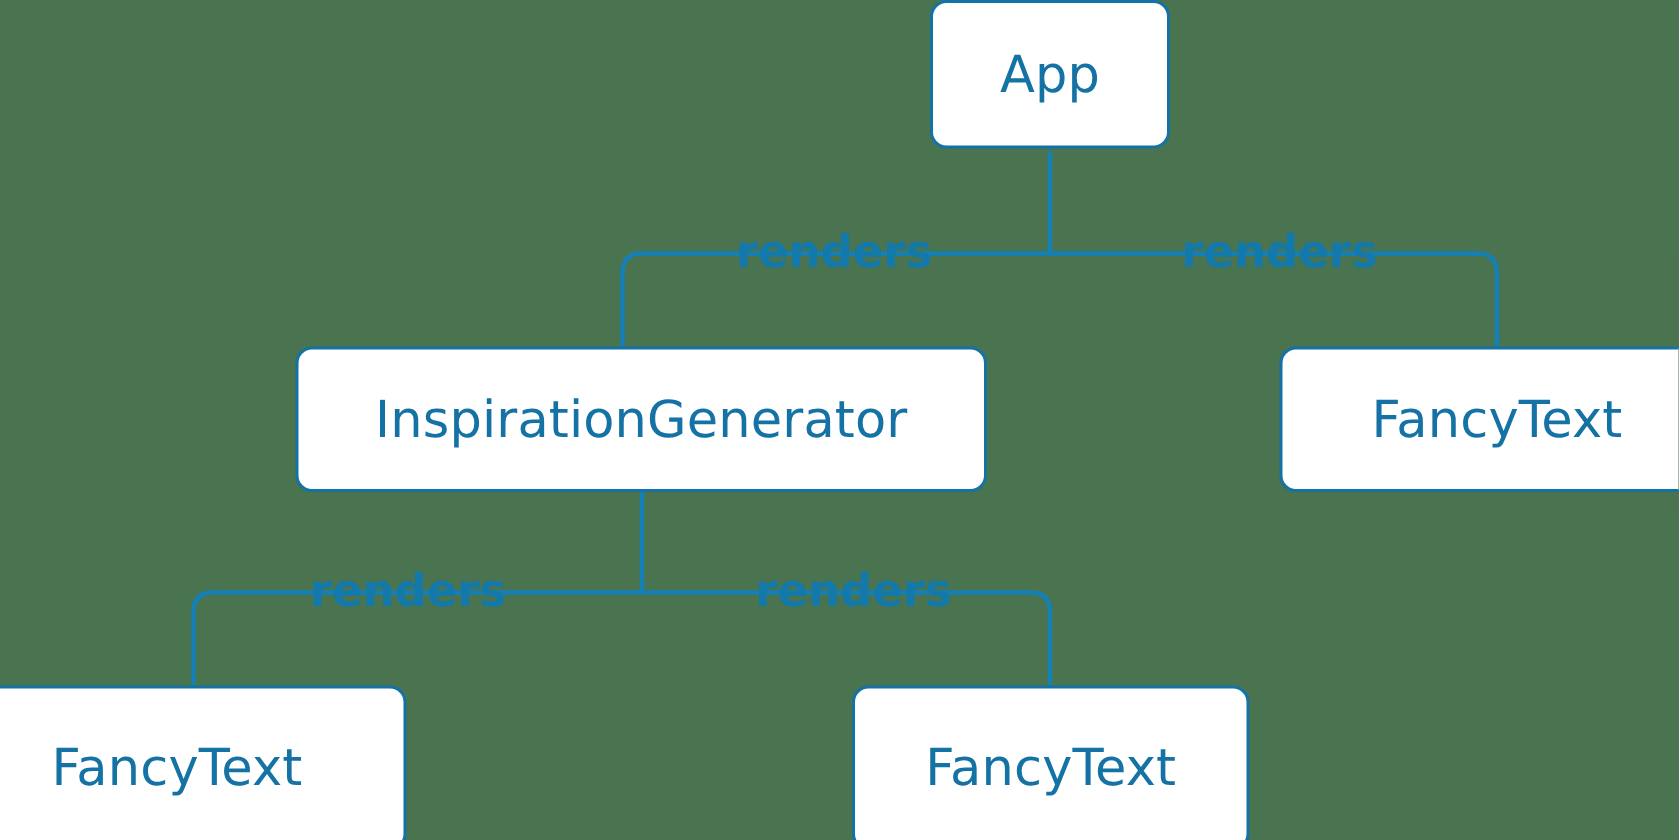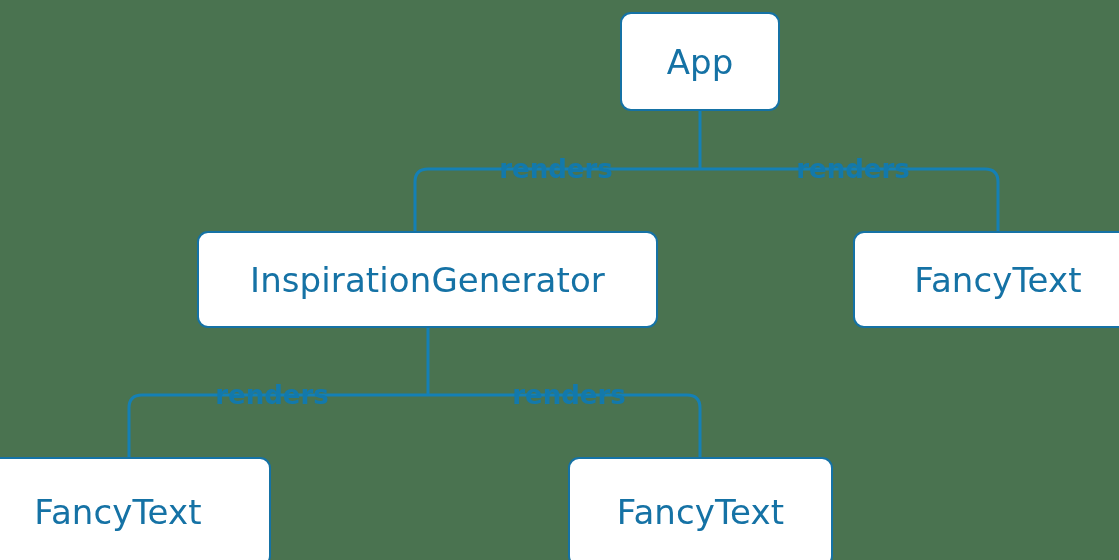--- a/index.html
+++ b/index.html
@@ -40,30 +40,30 @@
   .node-label {
     color: #1572a5;
     font-size: 34px;
     line-height: 1;
     letter-spacing: 0.1px;
     white-space: nowrap;
   }
   .edge-label {
     position: absolute;
     color: #1379ab;
-    font-size: 26px;
+    font-size: 30px;
     font-weight: 600;
     line-height: 1;
     white-space: nowrap;
     z-index: 3;
     transform: translate(-50%, -50%);
   }
 
   
-  #node-app        { left: 620px; top: 12px;   width: 160px; height: 99px; }
+  #node-app        { left: 620px; top: 0;   width: 160px; height: 99px; }
   #node-inspgen    { left: 197px; top: 231px; width: 461px; height: 97px; }
   #node-fancy-right{ left: 853px; top: 231px; width: 290px; height: 97px; }
   #node-fancy-left { left: -35px; top: 457px; width: 306px; height: 110px; }
   #node-copyright  { left: 568px; top: 457px; width: 265px; height: 110px; }
 </style>
 </head>
 <body>
 
 <div id="diagram">
 

